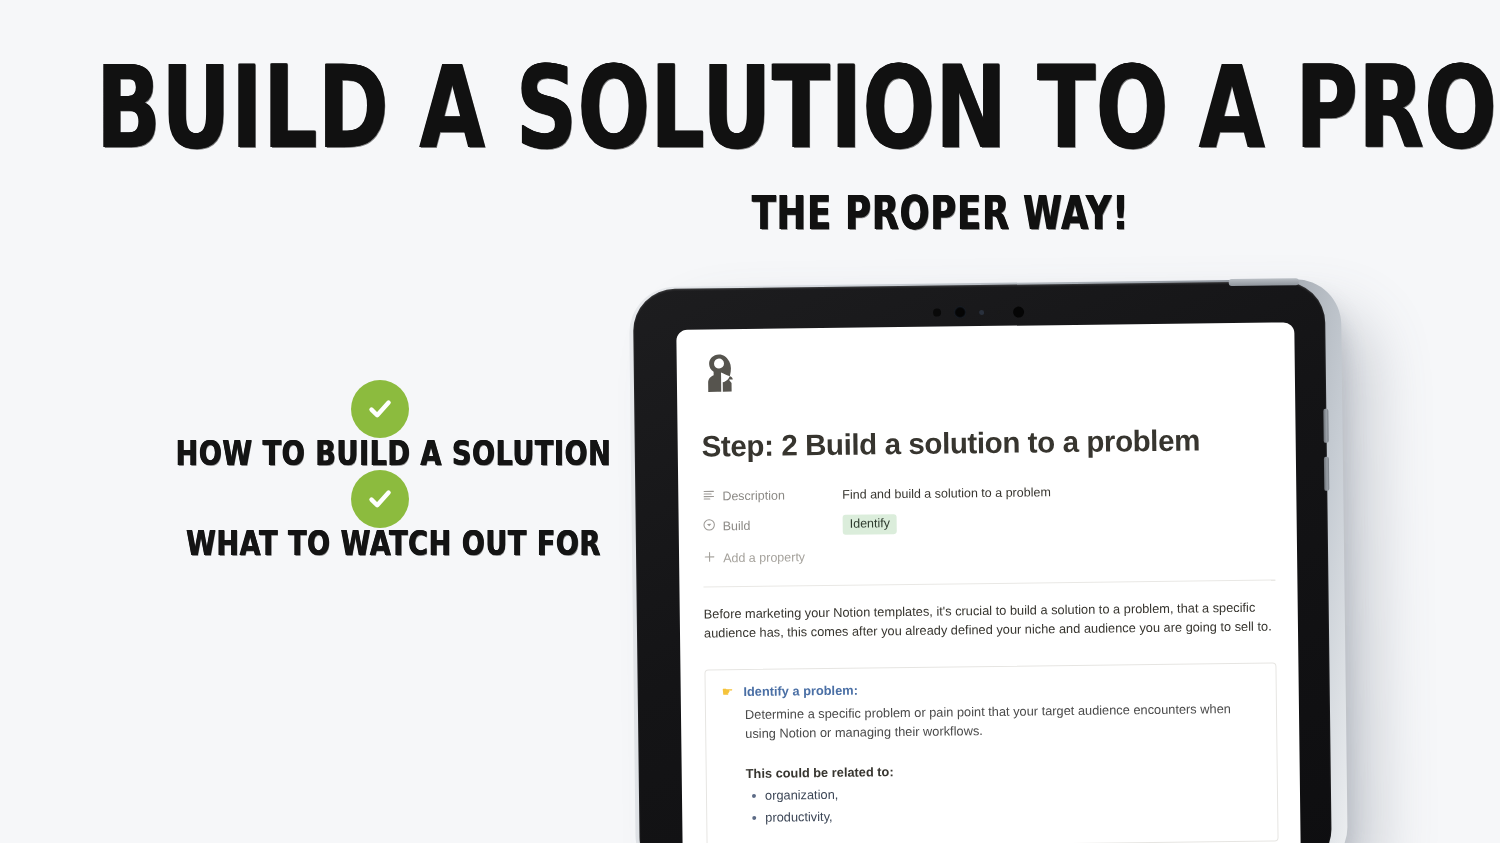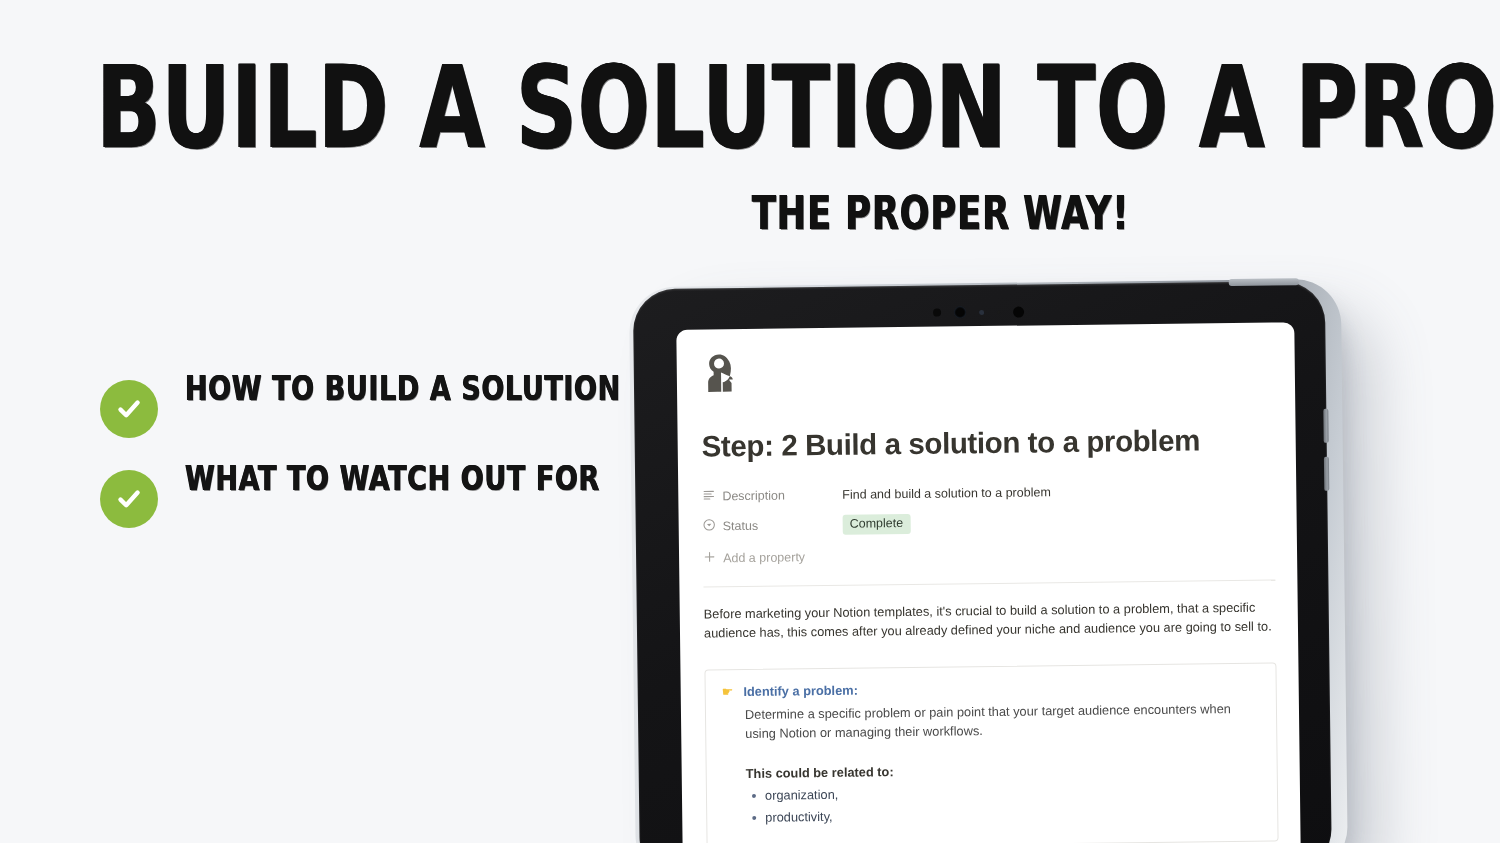--- a/index.html
+++ b/index.html
@@ -64,21 +64,23 @@
 
   
   #checklist {
     position: absolute;
     left: 100px;
     top: 380px;
     width: 560px;
   }
   .check-row {
     display: flex;
+    align-items: center;
     height: 90px;
+    flex-direction: column;
   }
   .check-badge {
     width: 58px;
     height: 58px;
     border-radius: 50%;
     background: #8cbb3e;
     flex: 0 0 auto;
     position: relative;
   }
   .check-badge svg {
@@ -426,24 +428,24 @@
             </div>
 
             <div class="prop-row">
               <div class="prop-key">
                 <span>
                   <svg width="13" height="13" viewBox="0 0 14 14" aria-hidden="true">
                     <circle cx="7" cy="7" r="5.6" fill="none" stroke="#9b9894" stroke-width="1.1"></circle>
                     <path d="M4.6 5.9 L7 8.5 L9.4 5.9 Z" fill="#9b9894"></path>
                   </svg>
                 </span>
-                <span>Status</span>
+                <span>Build</span>
               </div>
               <div class="prop-val">
-                <span class="badge-complete">Complete</span>
+                <span class="badge-complete">Identify</span>
               </div>
             </div>
 
             <div id="add-property-row">
               <span>
                 <svg width="13" height="13" viewBox="0 0 14 14" aria-hidden="true">
                   <g stroke="#a5a29c" stroke-width="1.2" stroke-linecap="round">
                     <line x1="7" y1="2.4" x2="7" y2="11.6"></line>
                     <line x1="2.4" y1="7" x2="11.6" y2="7"></line>
                   </g>

